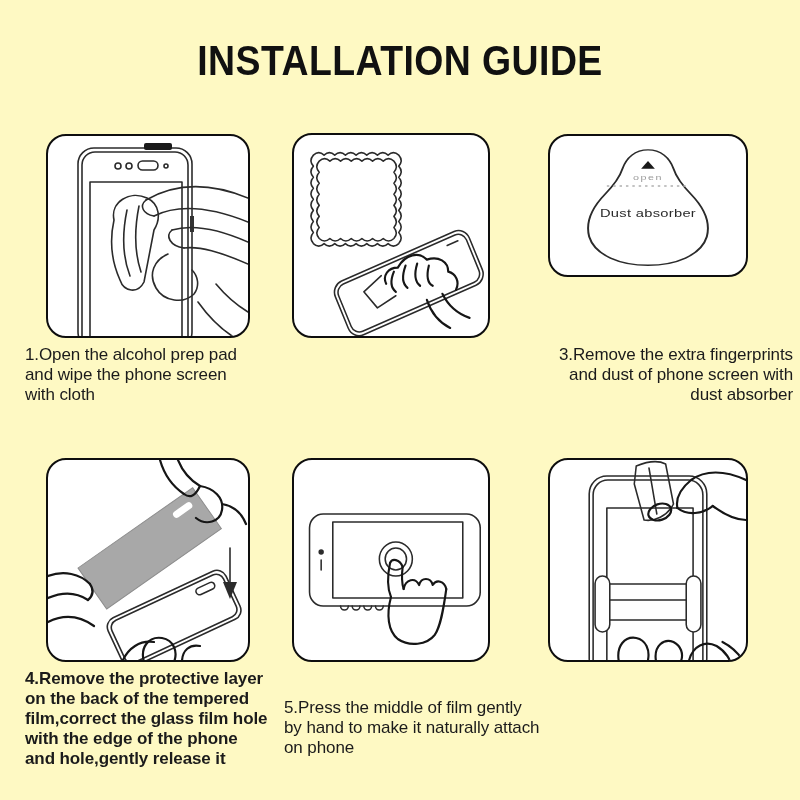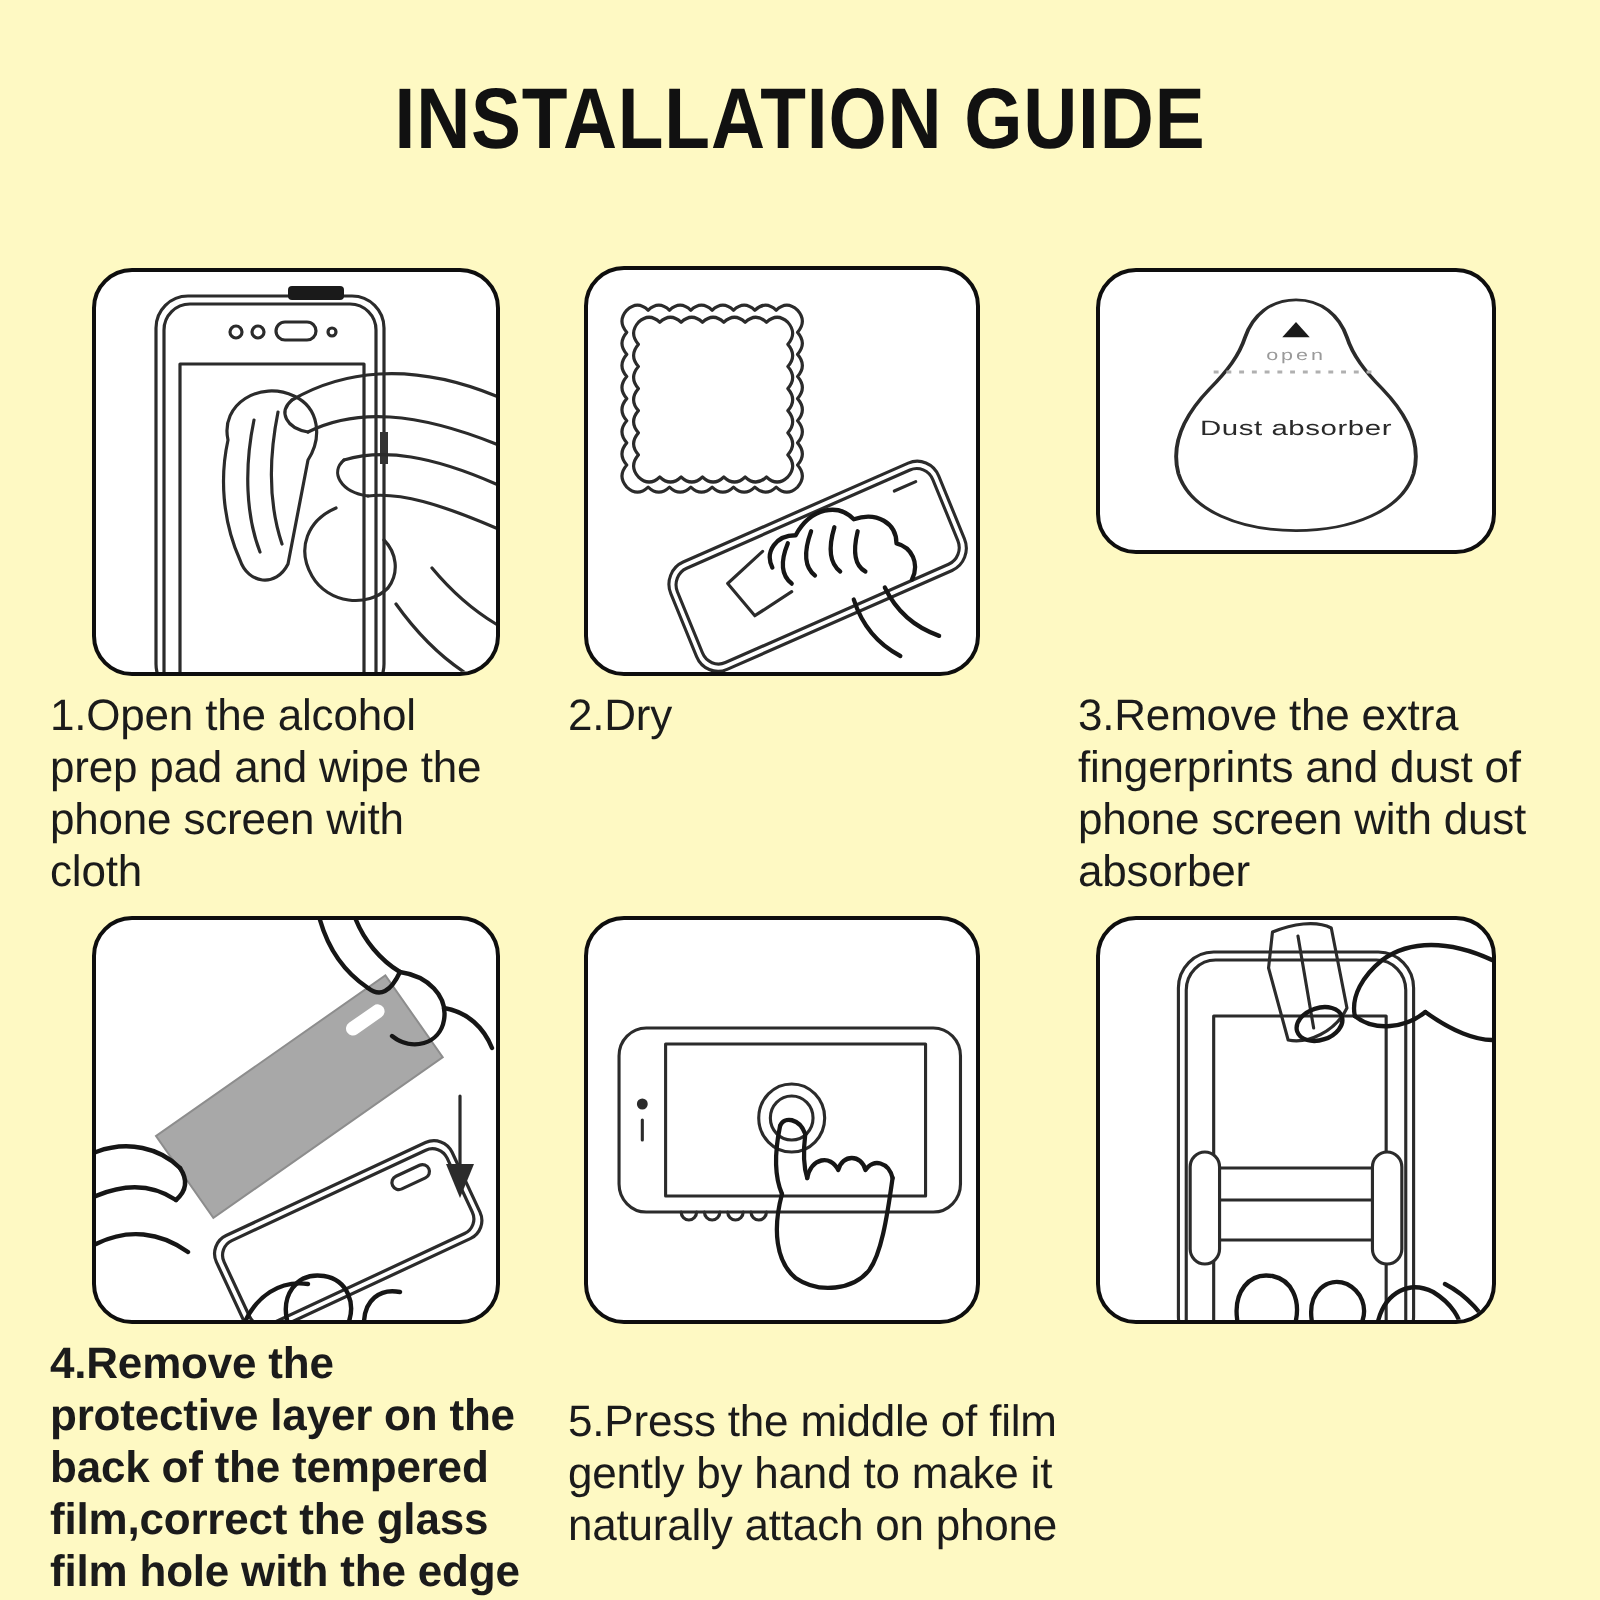--- a/index.html
+++ b/index.html
@@ -18,26 +18,26 @@
     border-radius:20px; overflow:hidden; box-sizing:border-box;
   }
   .panel svg { position:absolute; left:0; top:0; width:100%; height:100%; display:block; }
   .p1 { left:46px;  top:134px; width:204px; height:204px; }
   .p2 { left:292px; top:133px; width:198px; height:205px; }
   .p3 { left:548px; top:134px; width:200px; height:143px; }
   .p4 { left:46px;  top:458px; width:204px; height:204px; }
   .p5 { left:292px; top:458px; width:198px; height:204px; }
   .p6 { left:548px; top:458px; width:200px; height:204px; }
   .caption {
-    position:absolute; margin:0; font-size:22px; line-height:1.18;
+    position:absolute; margin:0; font-size:17px; line-height:1.18;
     letter-spacing:-0.1px; color:#1b1b1b;
   }
   .c1 { left:25px;  top:345px; width:220px; }
   .c2 { left:284px; top:345px; width:212px; }
-  .c3 { left:539px; top:345px; width:254px; }
+  .c3 { left:539px; top:345px; width:254px;text-align:right; }
   .c4 { left:25px;  top:669px; width:247px;font-weight:bold; }
   .c5 { left:284px; top:698px; width:260px; }
   .c6 { left:539px; top:669px; width:232px; }
 
   
   .ln { stroke:#2b2b2b; fill:none; stroke-width:1.6; stroke-linecap:round; stroke-linejoin:round; }
   .hand { stroke:#161616; stroke-width:2.2; }
   .thick { stroke:#333; stroke-width:4; stroke-linecap:butt; }
   .dotted { stroke:#b0b0b0; fill:none; stroke-width:2.2; stroke-dasharray:2.5 4; }
   .t-open { font-family:"Liberation Sans",sans-serif; font-size:11px; fill:#9a9a9a;
@@ -203,18 +203,17 @@
       <g class="ln hand">
         <path d="M70,200 C68,186 76,176 88,178 C98,180 102,190 100,200"></path>
         <path d="M108,200 C106,186 116,178 126,182 C134,186 136,194 134,200"></path>
         <path d="M142,200 C146,186 158,180 170,186 C180,192 184,200 184,204"></path>
         <path d="M176,182 C188,188 196,198 200,206"></path>
       </g>
     </svg>
   </section>
 
   <p class="caption c1">1.Open the alcohol prep pad and wipe the phone screen with cloth</p>
-  <p class="caption c2">2.Dry</p>
   <p class="caption c3">3.Remove the extra fingerprints and dust of phone screen with dust absorber</p>
   <p class="caption c4">4.Remove the protective layer on the back of the tempered film,correct the glass film hole with the edge of the phone and hole,gently release it</p>
   <p class="caption c5">5.Press the middle of film gently by hand to make it naturally attach on phone</p>
 
 </div>
 
 </body></html>

